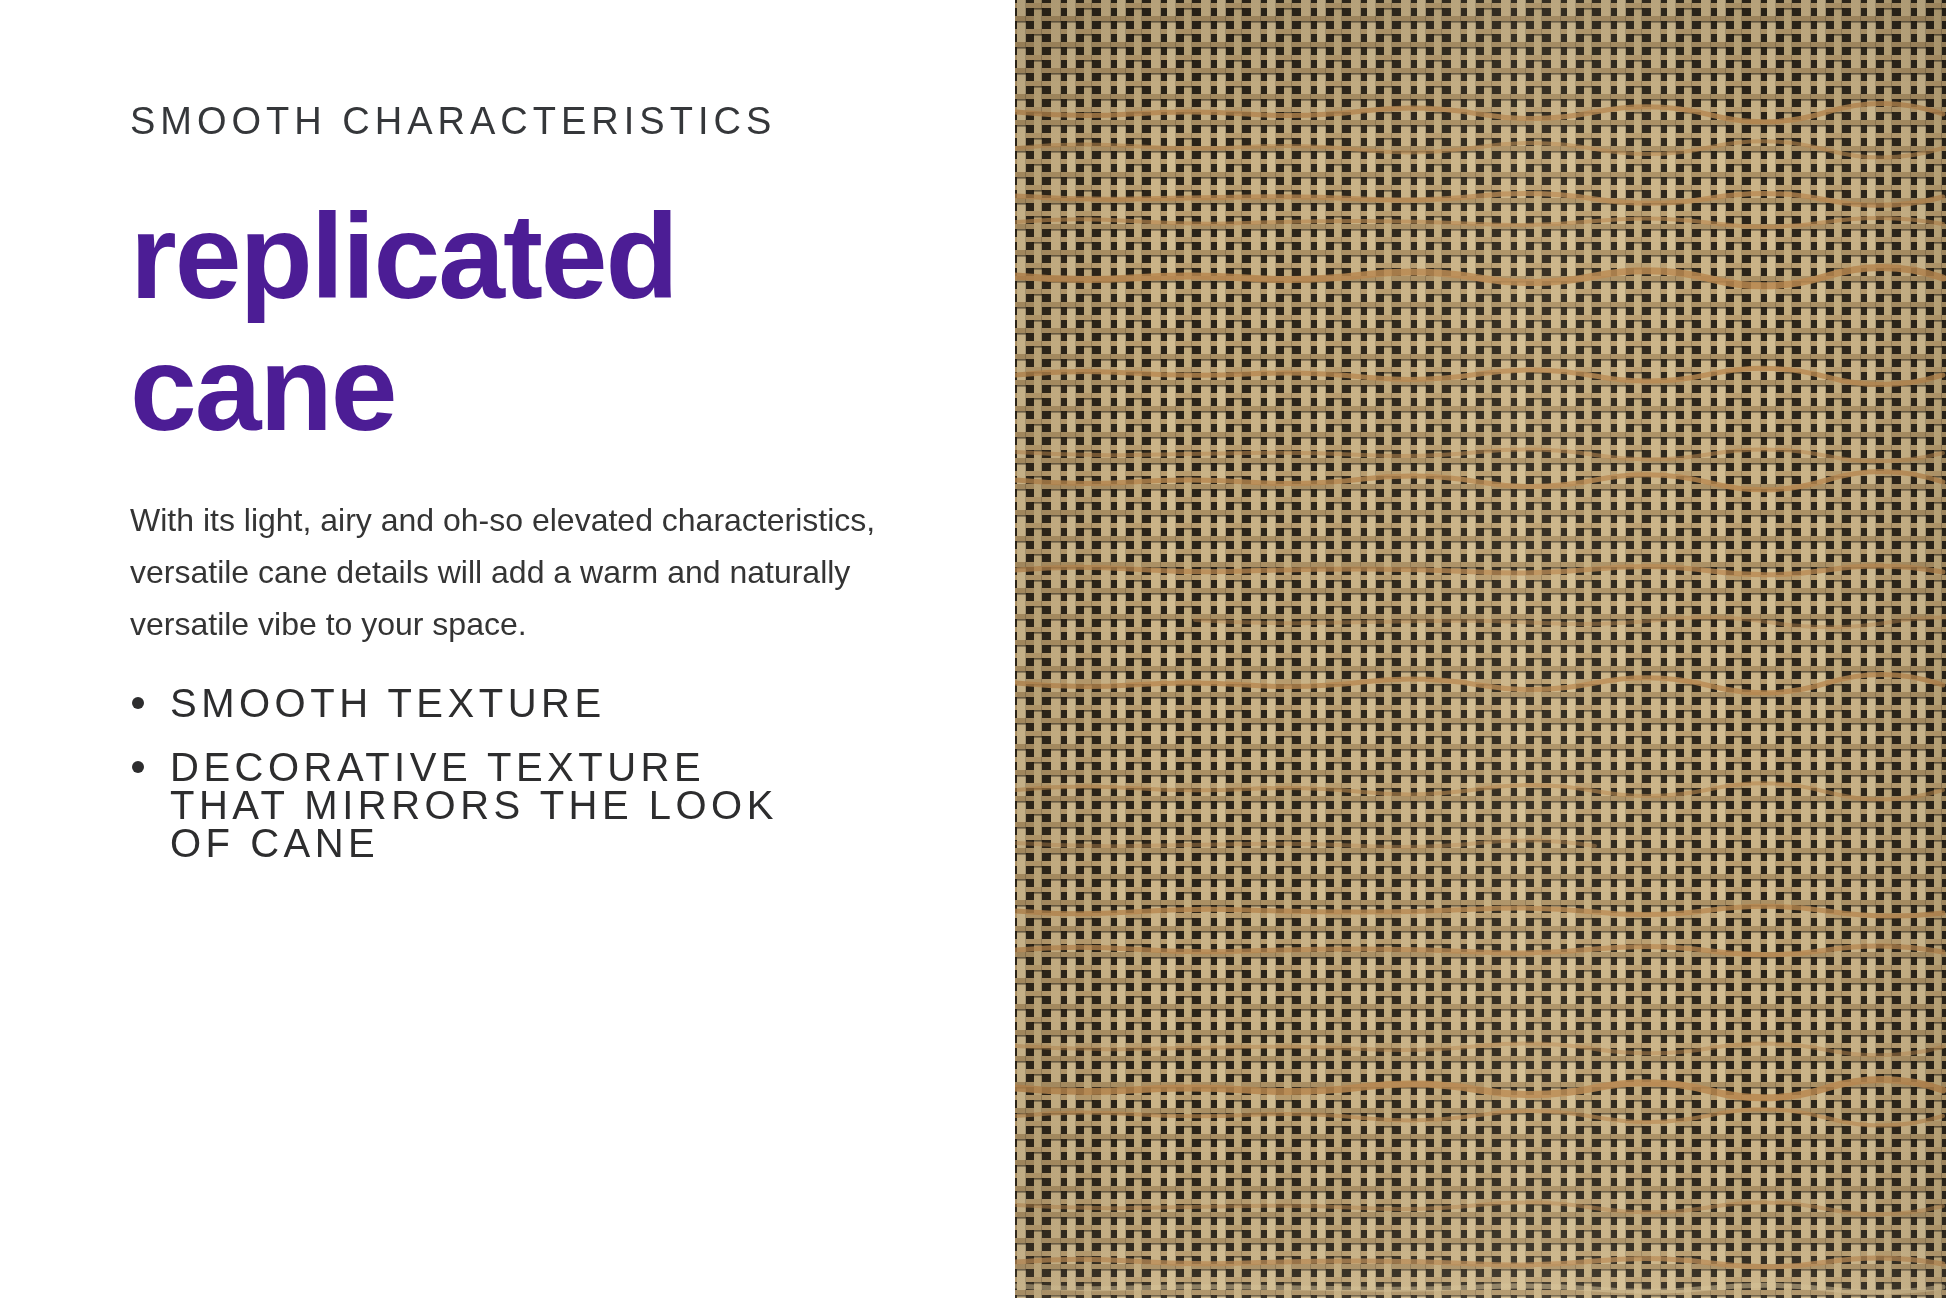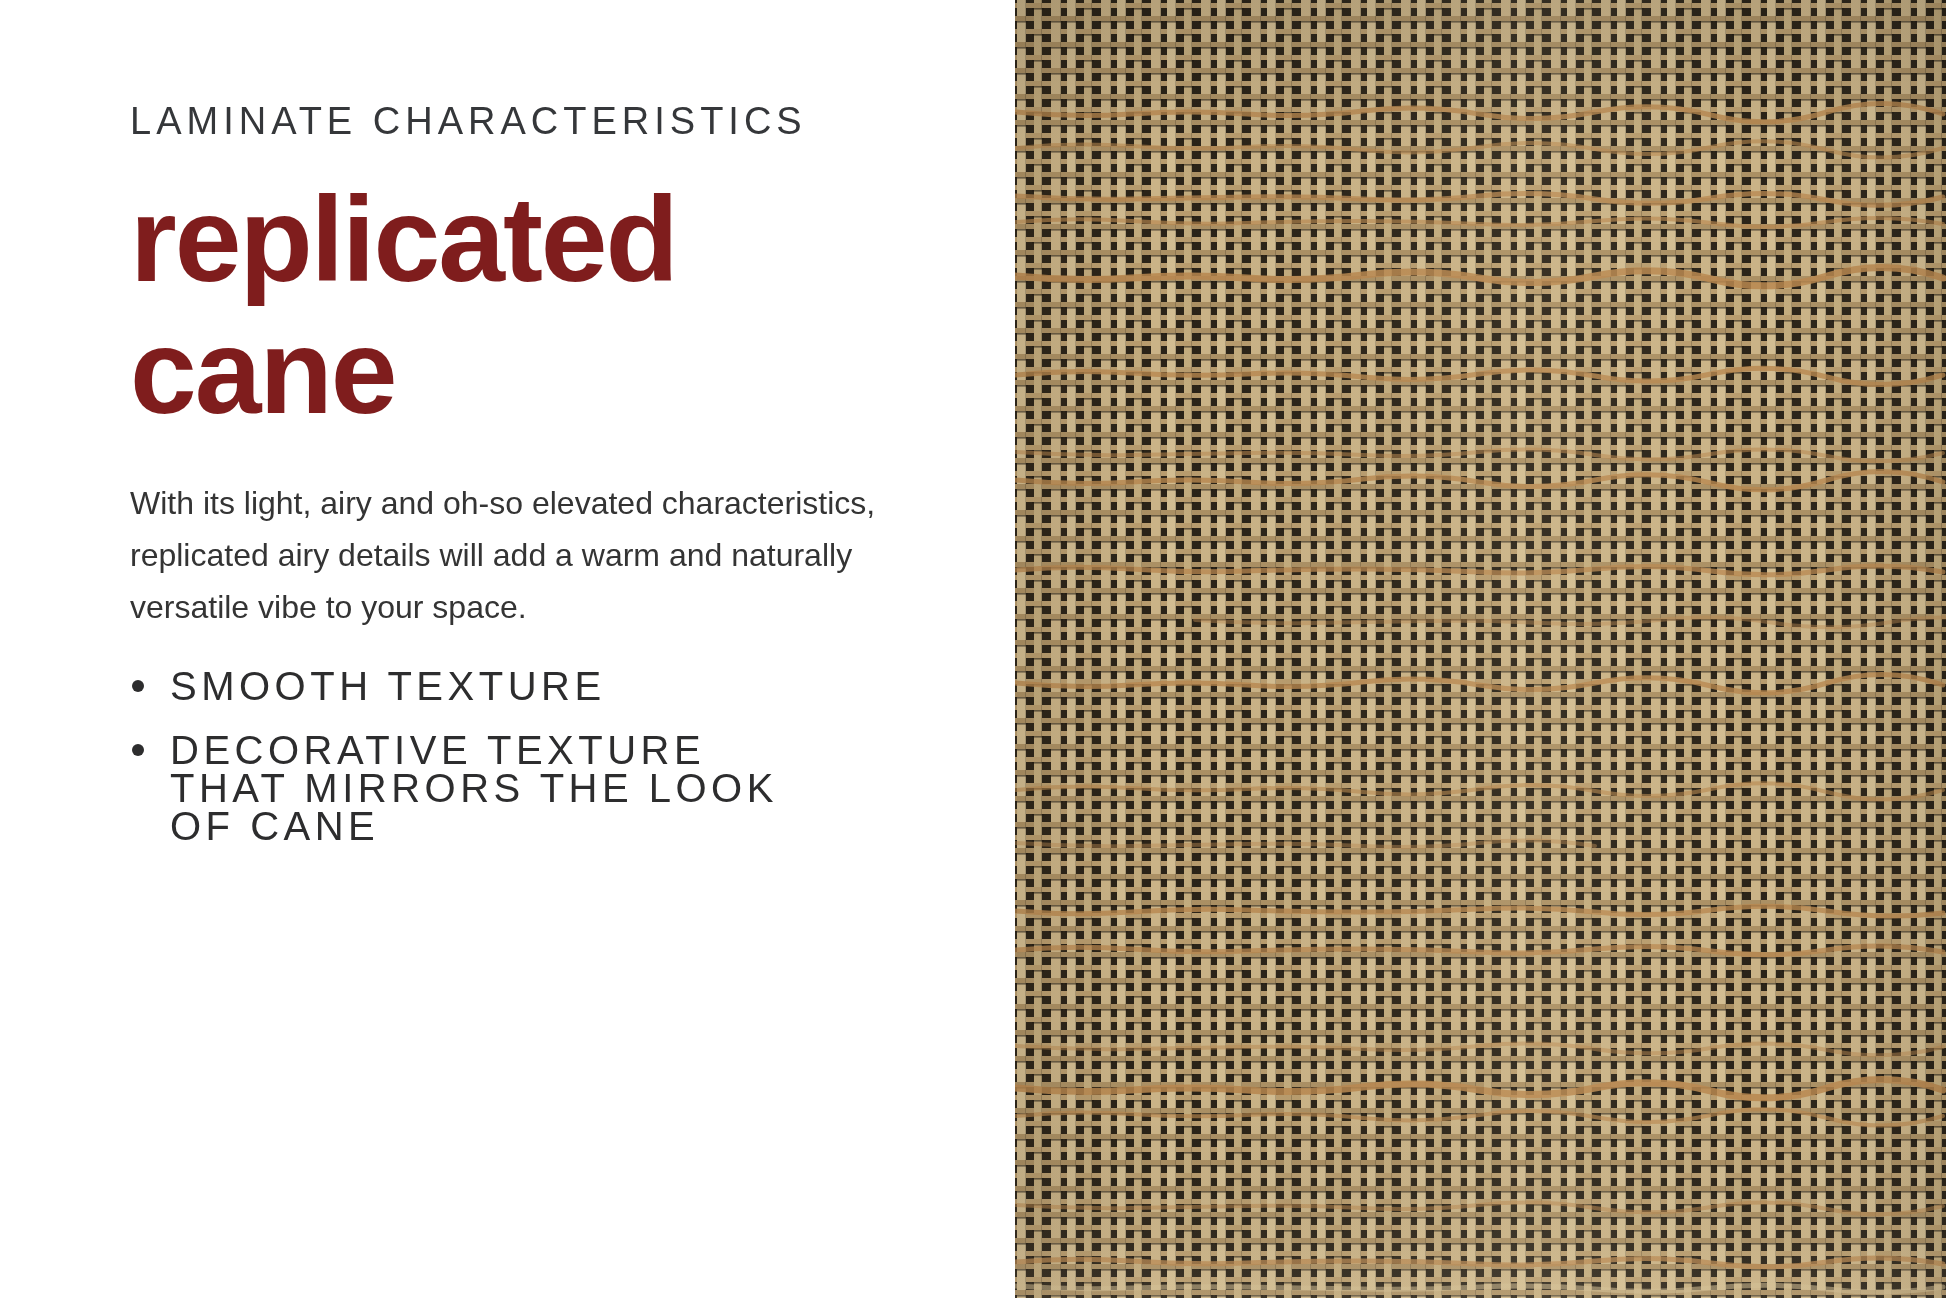--- a/index.html
+++ b/index.html
@@ -21,26 +21,26 @@
   }
   .eyebrow {
     font-size: 38px;
     line-height: 1.25;
     letter-spacing: 5px;
     font-weight: 400;
     color: #35373a;
     margin: 0;
   }
   .title {
-    margin: 27px 0 0 0;
+    margin: 44px 0 0 0;
     font-size: 120px;
     line-height: 1.1;
     letter-spacing: -2px;
     font-weight: 700;
-    color: #7f1d1d;
+    color: #4c1d95;
     max-width: 700px;
   }
   .lede {
     margin: 40px 0 0 0;
     font-size: 32px;
     line-height: 52px;
     color: #343434;
     max-width: 770px;
   }
   .feature-list {
@@ -74,25 +74,25 @@
     overflow: hidden;
   }
   .texture-panel svg { display: block; width: 100%; height: 100%; }
 </style>
 </head>
 <body>
 
 <div class="page">
 
   <section class="content">
-    <p class="eyebrow">LAMINATE CHARACTERISTICS</p>
+    <p class="eyebrow">SMOOTH CHARACTERISTICS</p>
 
     <h1 class="title">replicated cane</h1>
 
-    <p class="lede">With its light, airy and oh-so elevated characteristics, replicated airy details will add a warm and naturally versatile vibe to your space.</p>
+    <p class="lede">With its light, airy and oh-so elevated characteristics, versatile cane details will add a warm and naturally versatile vibe to your space.</p>
 
     <ul class="feature-list">
       <li>
         <span class="dot"></span>
         <span>SMOOTH TEXTURE</span>
       </li>
       <li>
         <span class="dot"></span>
         <span>DECORATIVE TEXTURE THAT MIRRORS THE LOOK OF CANE</span>
       </li>

